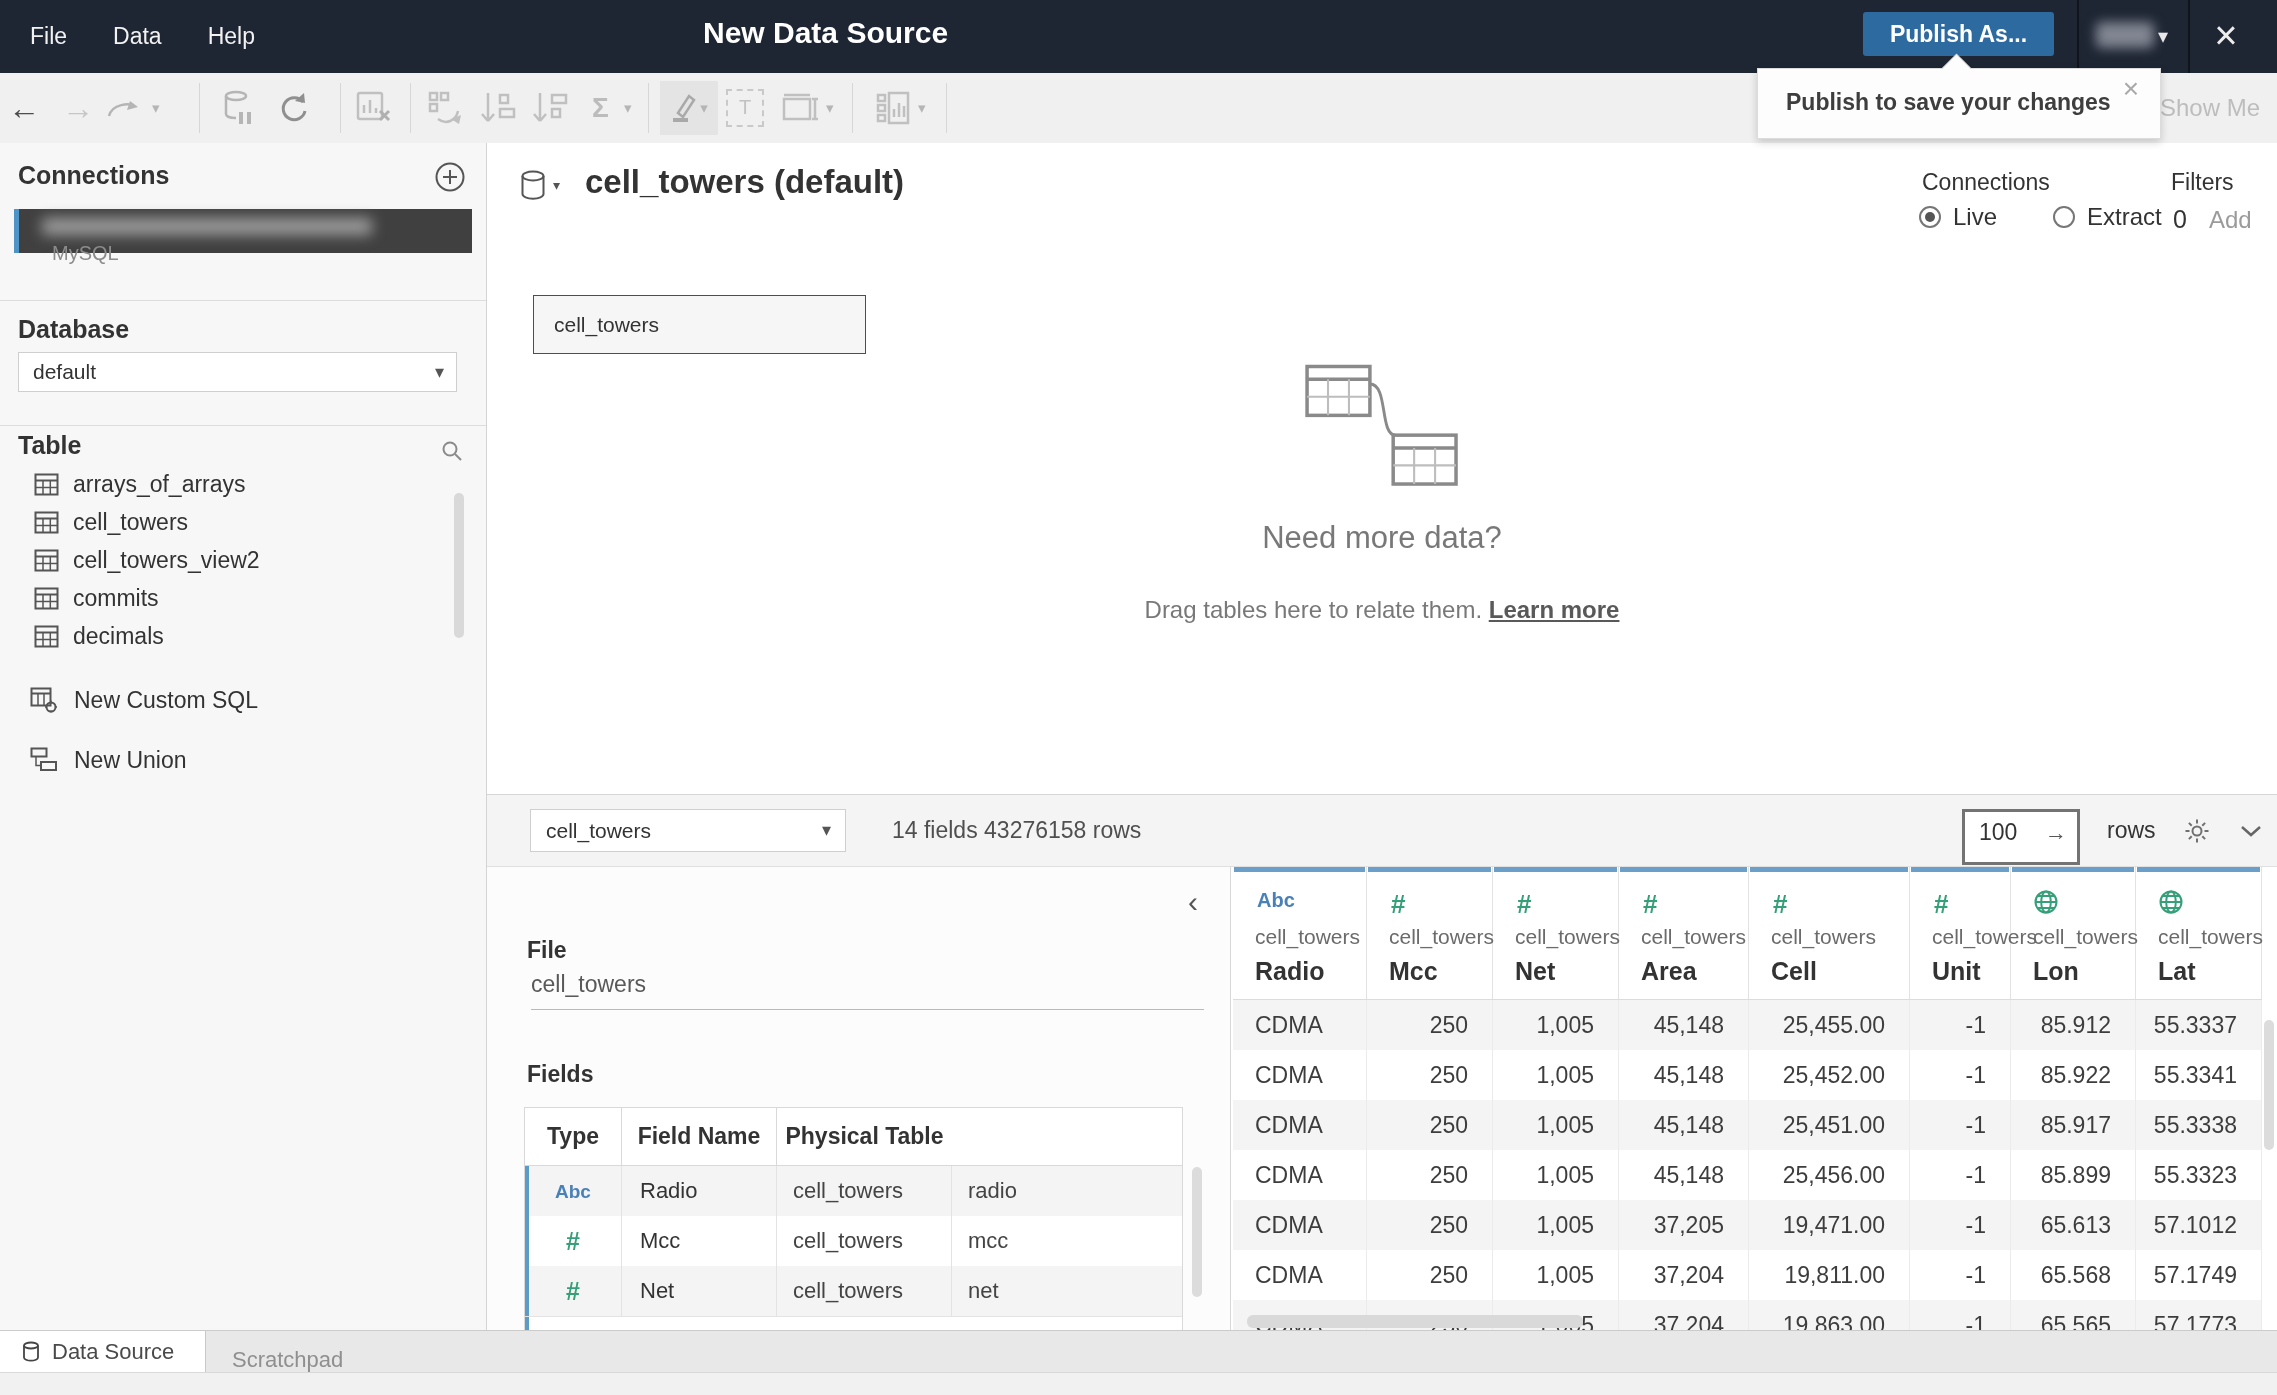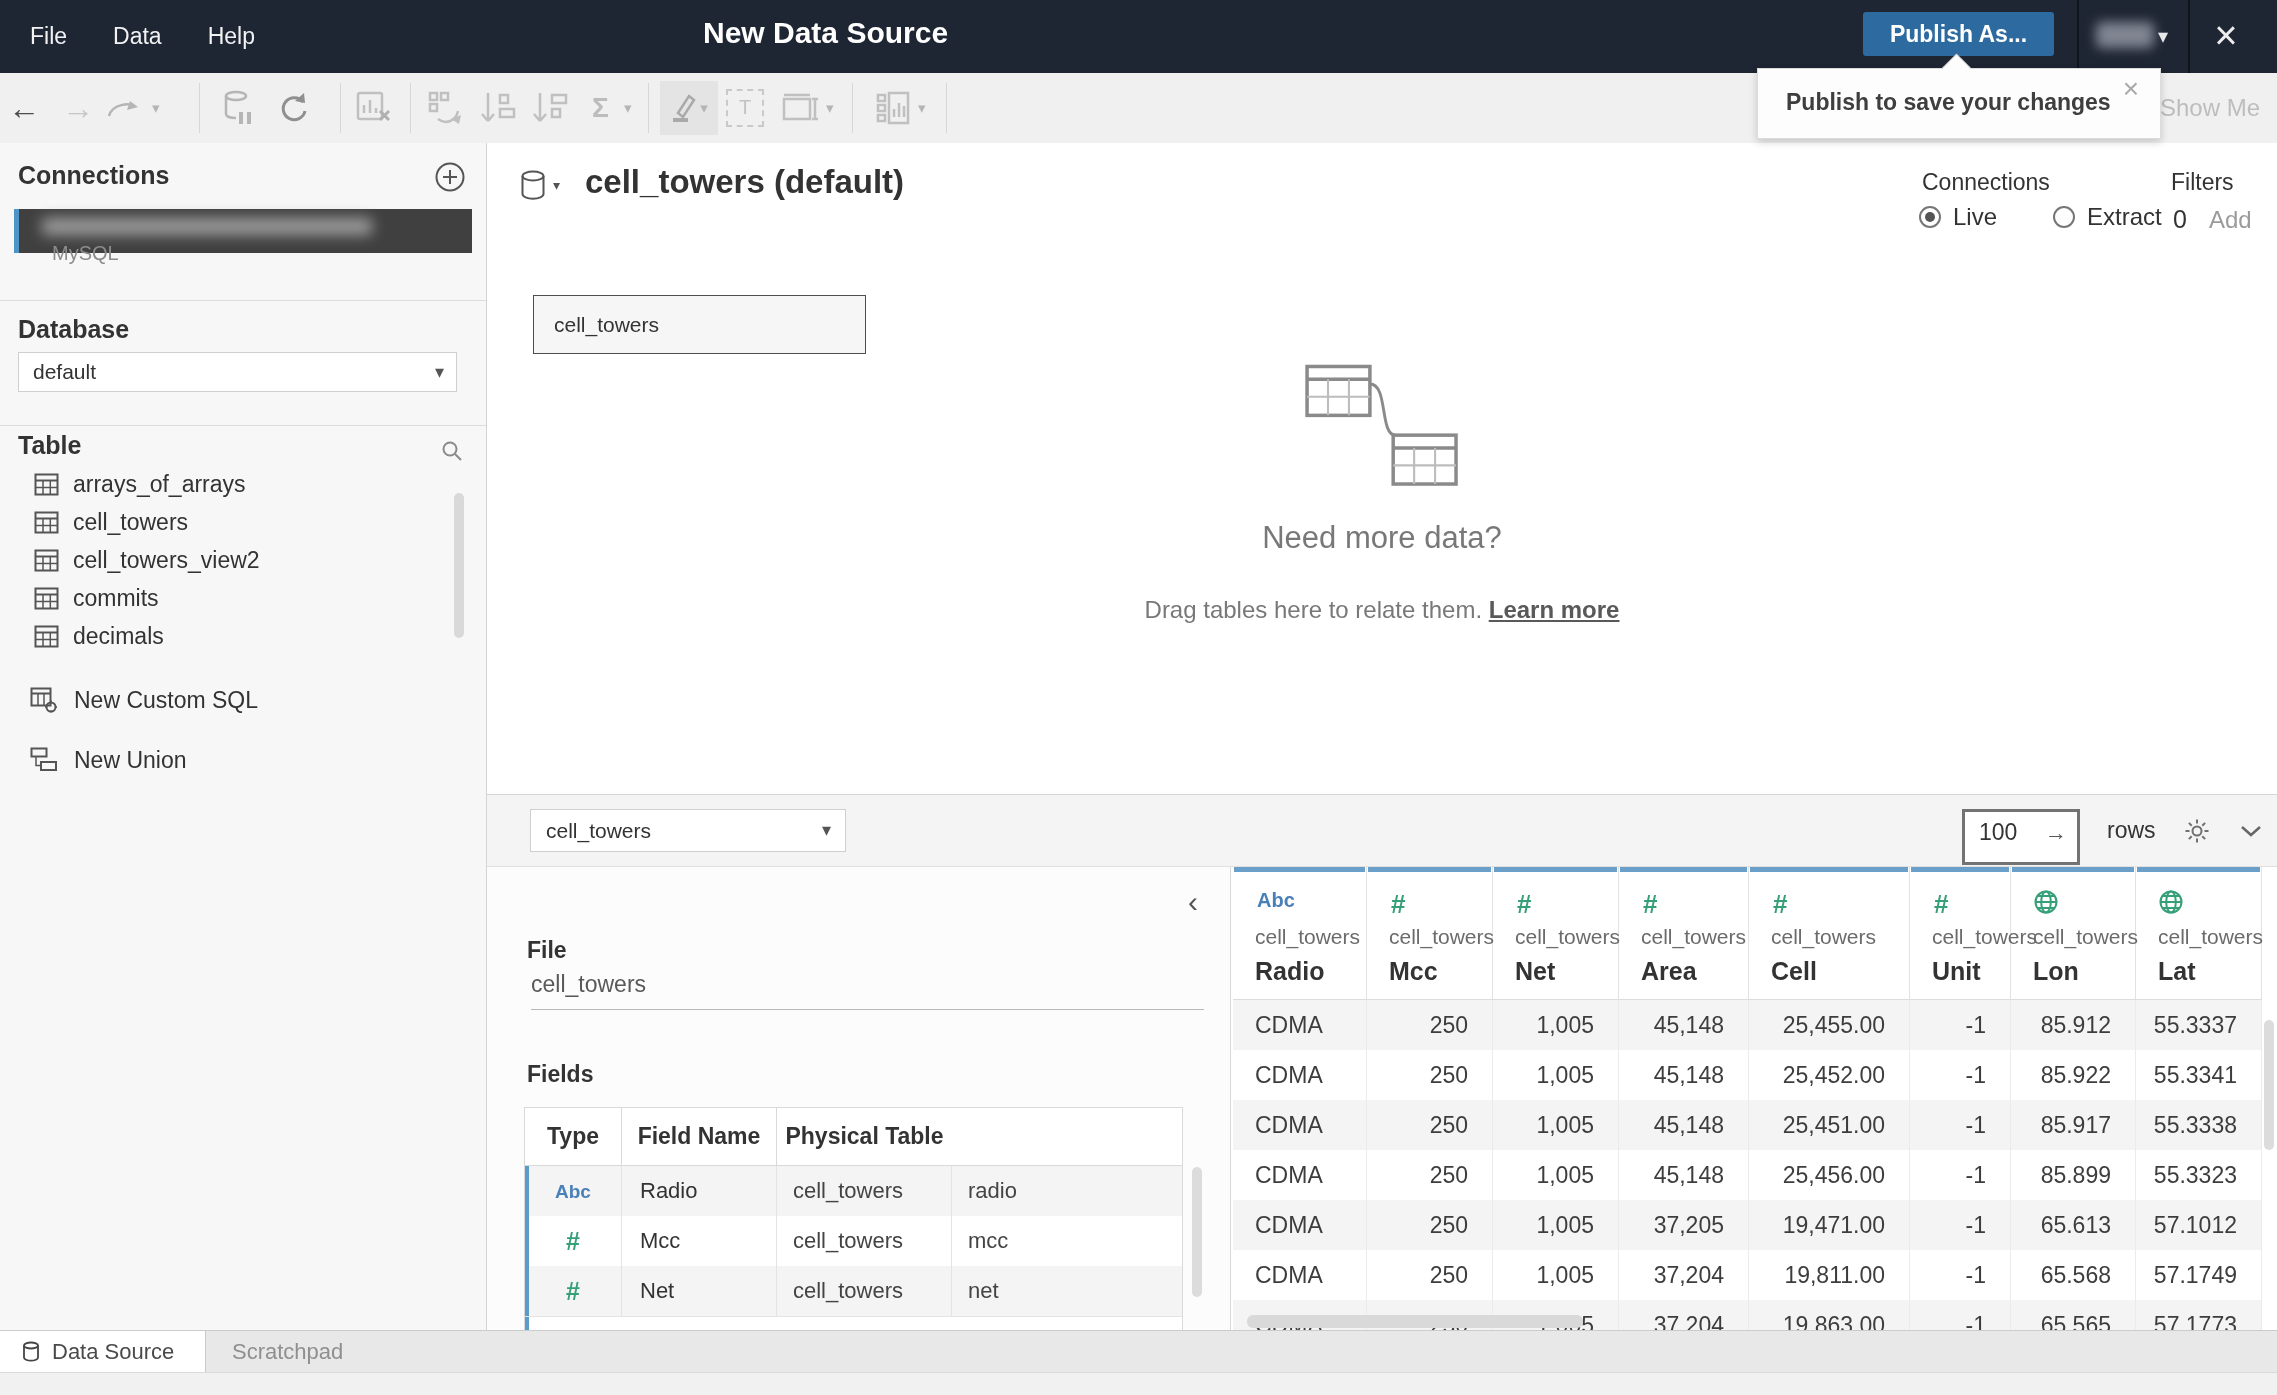--- a/index.html
+++ b/index.html
@@ -123,21 +123,21 @@
   .gc{box-sizing:border-box;border-right:1px solid #ebebeb;line-height:50px;font-size:23px;color:#3d3d3d;text-align:right;padding-right:24px;}
   .gc.gc0{width:134px;text-align:left;padding-left:22px;padding-right:0;}
   .gc.gc1{width:126px}.gc.gc2{width:126px}.gc.gc3{width:130px}.gc.gc4{width:161px}
   .gc.gc5{width:101px}.gc.gc6{width:125px}.gc.gc7{width:126px}
   .grid-hscroll{position:absolute;left:16px;bottom:2px;width:336px;height:13px;background:#d9d9d9;border-radius:6px;}
   .grid-vscroll{position:absolute;right:3px;top:153px;width:10px;height:130px;background:#dcdcdc;border-radius:5px;}
   
   .tabbar{position:absolute;left:0;top:1330px;width:2277px;height:42px;background:#e8e8e8;border-top:1px solid #cbcbcb;box-sizing:border-box;}
   .tab-ds{position:absolute;left:0;top:0;width:206px;height:42px;background:#fff;border-right:1px solid #c9c9c9;box-sizing:border-box;display:flex;align-items:center;gap:12px;padding-left:22px;}
   .tab-ds .lbl{font-size:22px;color:#4a4a4a;}
-  .tab-sp{position:absolute;left:206px;top:0;width:272px;height:42px;display:flex;align-items:center;padding-left:26px;box-sizing:border-box;}
+  .tab-sp{position:absolute;left:206px;top:8px;width:272px;height:42px;display:flex;align-items:center;padding-left:26px;box-sizing:border-box;}
   .tab-sp .lbl{font-size:22px;color:#8f8f8f;}
   .statusbar{position:absolute;left:0;top:1372px;width:2277px;height:23px;background:#f1f1f1;border-top:1px solid #d9d9d9;box-sizing:border-box;}
   svg{display:block;}
 </style>
 </head>
 <body>
 
 <div id="app">
 
   <div class="topbar">
@@ -414,20 +414,21 @@
         <span class="empty-link">Learn more</span>
       </div>
     </div>
   </div>
 
   <div class="strip">
     <div class="strip-select">
       <span class="val">cell_towers</span>
       <span class="caret">▾</span>
     </div>
+    <div class="strip-summary">14 fields 43276158 rows</div>
     <div class="rows-input">
       <span class="val">100</span>
       <span class="go">→</span>
     </div>
     <div class="rows-lbl">rows</div>
     <span class="gear">
       <svg width="26" height="26" viewBox="0 0 26 26" fill="none" stroke="#707070" stroke-width="2">
           <circle cx="13" cy="13" r="4.5"></circle>
           <path d="M13 1.5v4 M13 20.5v4 M1.5 13h4 M20.5 13h4 M4.9 4.9l2.8 2.8 M18.3 18.3l2.8 2.8 M21.1 4.9l-2.8 2.8 M7.7 18.3l-2.8 2.8"></path>
         </svg>

